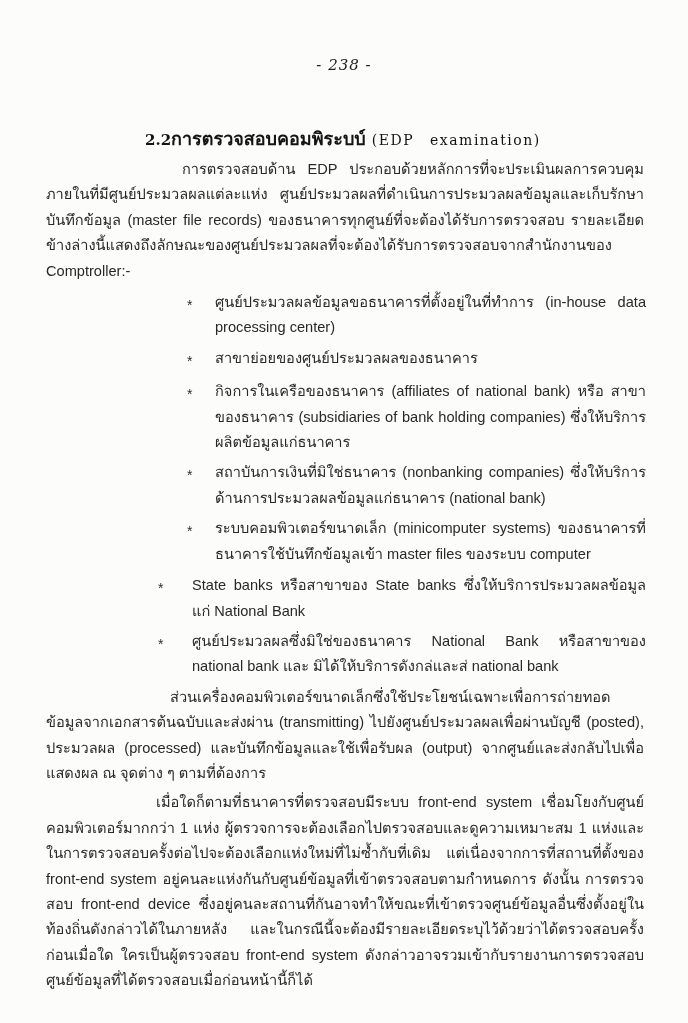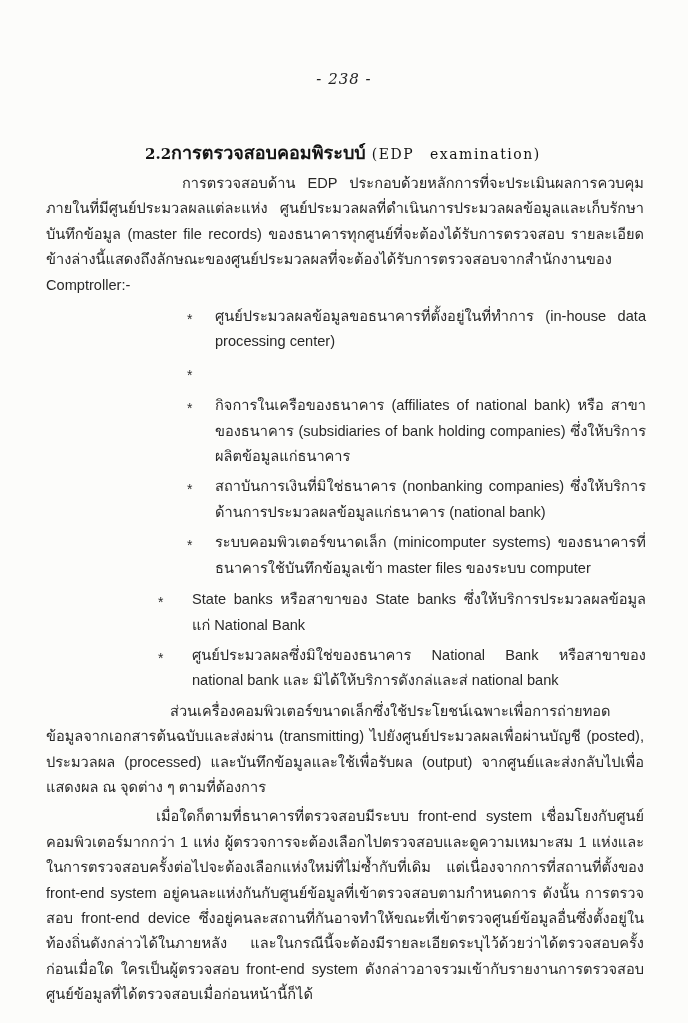--- a/index.html
+++ b/index.html
@@ -12,21 +12,21 @@
     width: 688px;
     height: 1023px;
     margin: 0 auto;
     background: #fcfcfa;
     box-sizing: border-box;
     font-family: "Liberation Sans", "DejaVu Sans", sans-serif;
     color: #282828;
     overflow: hidden;
   }
   .page-number {
-    padding-top: 70px;
+    padding-top: 56px;
     text-align: center;
     font-family: "DejaVu Serif", "Liberation Serif", serif;
     font-style: italic;
     font-size: 15px;
     letter-spacing: 1px;
     color: #1f1f1f;
   }
   .section-heading {
     margin: 50px 42px 0 145px;
     font-size: 18px;
@@ -108,20 +108,21 @@
 
     <p class="doc-par indent-lg mt-first">การตรวจสอบด้าน EDP ประกอบด้วยหลักการที่จะประเมินผลการควบคุมภายในที่มีศูนย์ประมวลผลแต่ละแห่ง ศูนย์ประมวลผลที่ดำเนินการประมวลผลข้อมูลและเก็บรักษาบันทึกข้อมูล (master file records) ของธนาคารทุกศูนย์ที่จะต้องได้รับการตรวจสอบ รายละเอียดข้างล่างนี้แสดงถึงลักษณะของศูนย์ประมวลผลที่จะต้องได้รับการตรวจสอบจากสำนักงานของ Comptroller:-</p>
 
     <div class="bullet-list">
       <div class="bullet-item">
         <span class="marker">*</span>
         <span class="item-text">ศูนย์ประมวลผลข้อมูลขอธนาคารที่ตั้งอยู่ในที่ทำการ (in-house data processing center)</span>
       </div>
       <div class="bullet-item">
         <span class="marker">*</span>
+        <span class="item-text">สาขาย่อยของศูนย์ประมวลผลของธนาคาร</span>
       </div>
       <div class="bullet-item">
         <span class="marker">*</span>
         <span class="item-text">กิจการในเครือของธนาคาร (affiliates of national bank) หรือ สาขาของธนาคาร (subsidiaries of bank holding companies) ซึ่งให้บริการผลิตข้อมูลแก่ธนาคาร</span>
       </div>
       <div class="bullet-item">
         <span class="marker">*</span>
         <span class="item-text">สถาบันการเงินที่มิใช่ธนาคาร (nonbanking companies) ซึ่งให้บริการด้านการประมวลผลข้อมูลแก่ธนาคาร (national bank)</span>
       </div>
       <div class="bullet-item">

